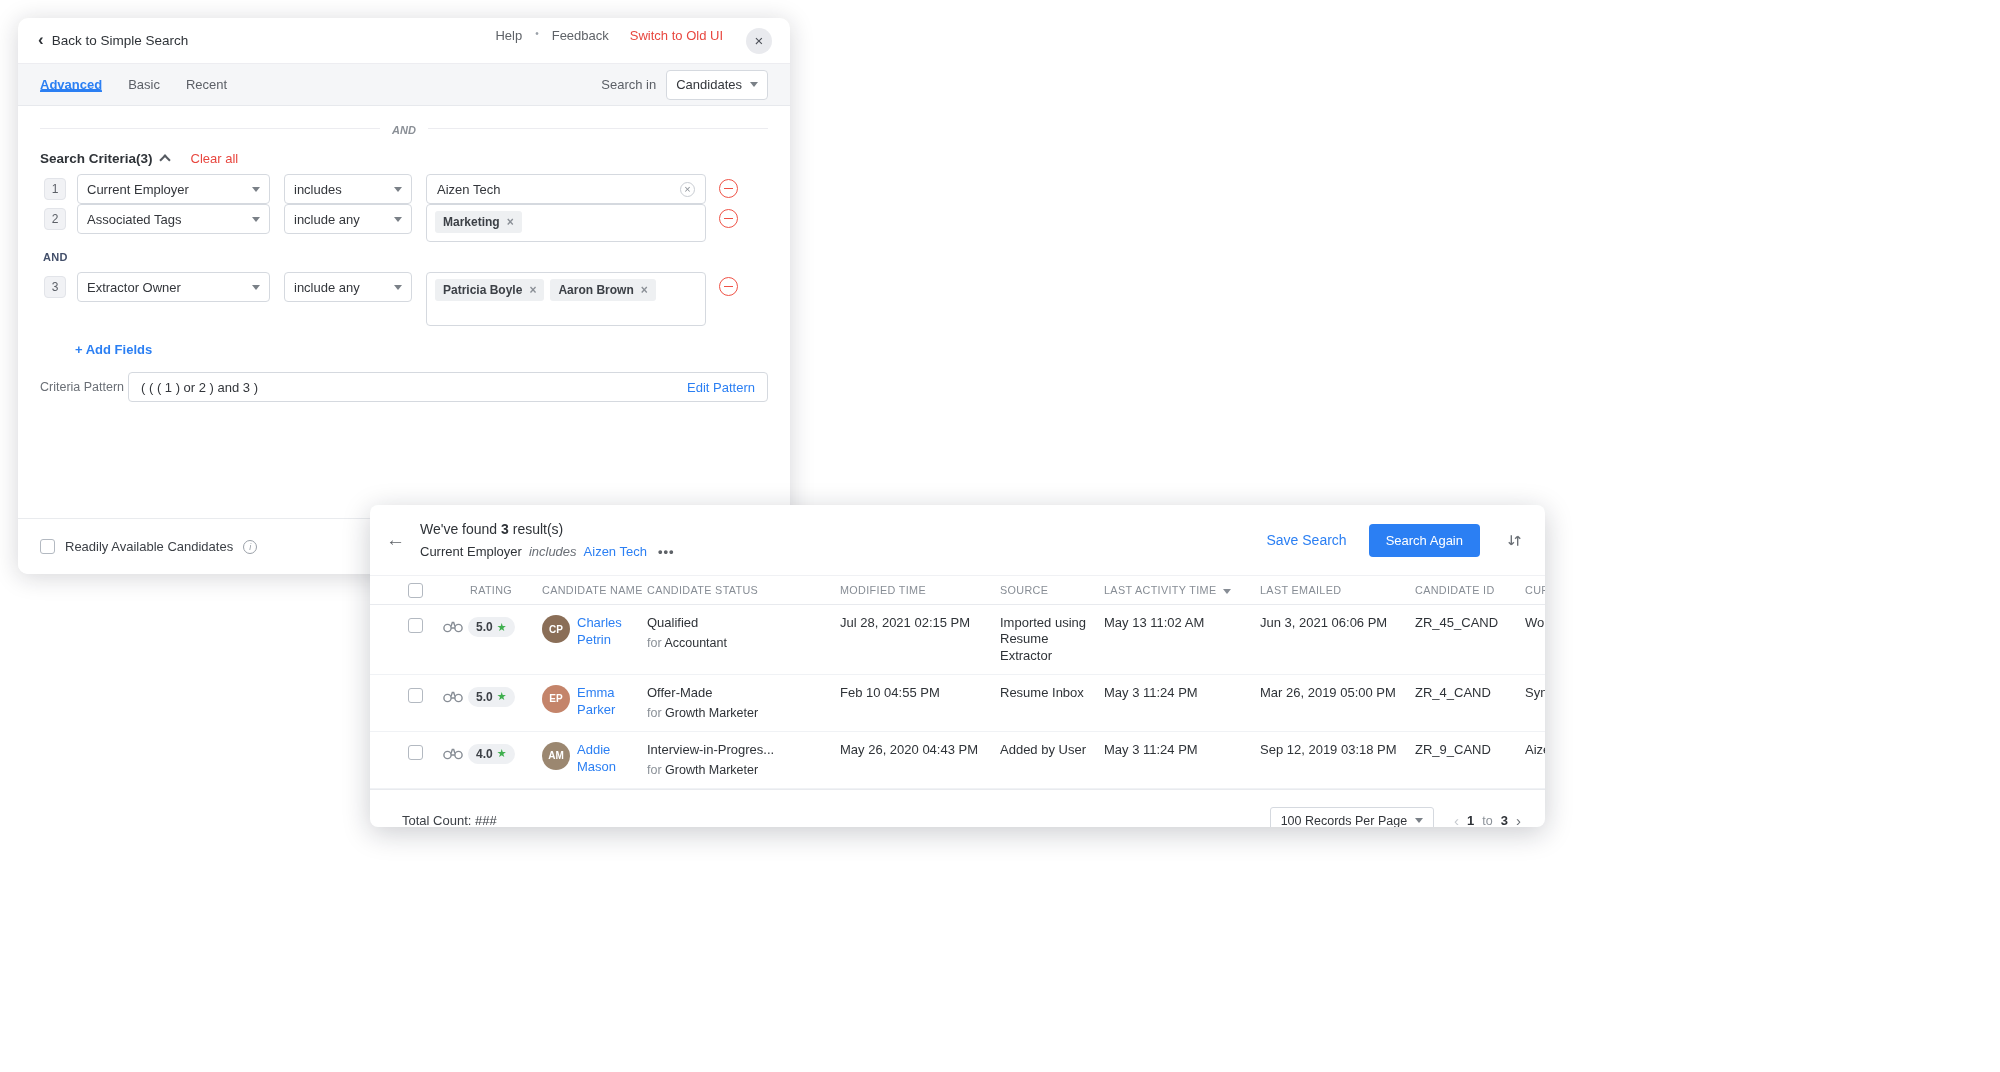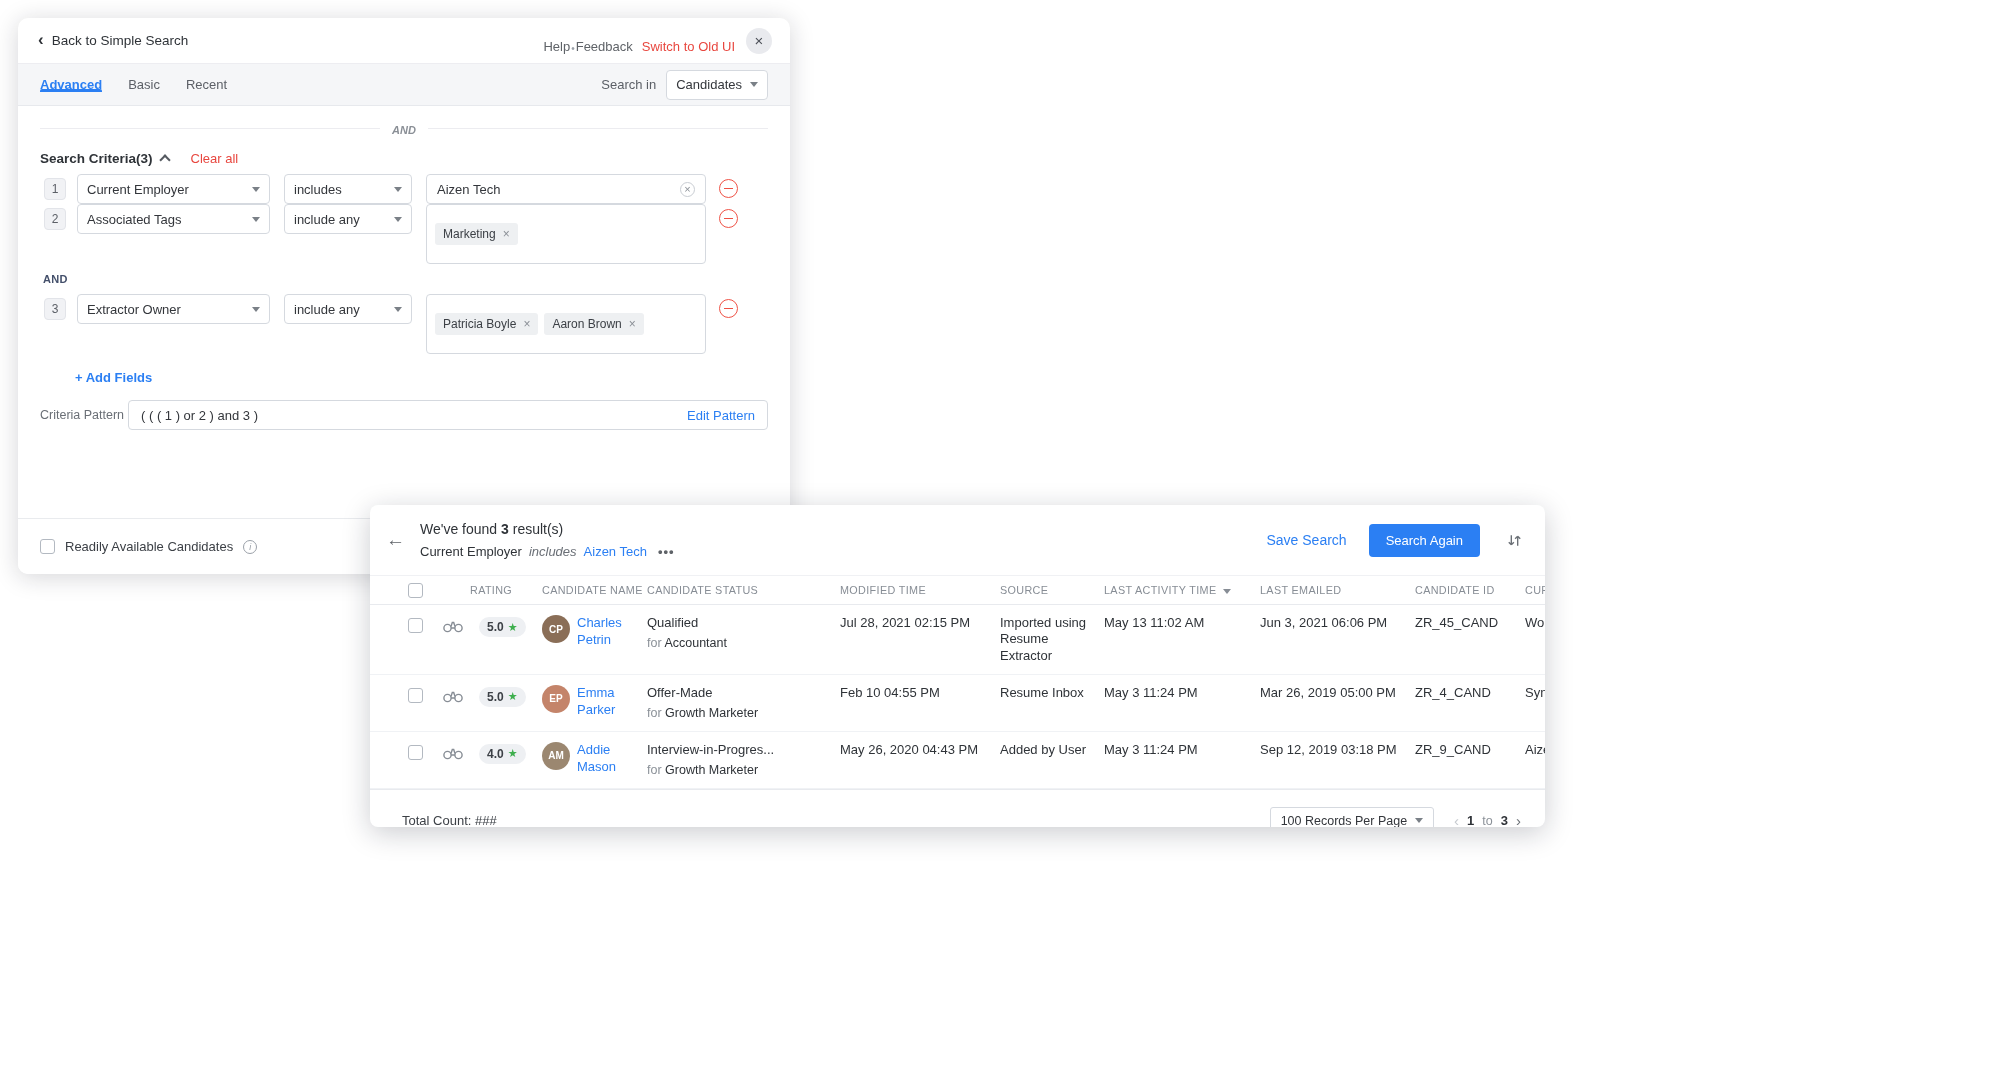--- a/index.html
+++ b/index.html
@@ -7,21 +7,21 @@
   .canvas { position:relative; width:2000px; height:1072px; background:#ffffff; overflow:hidden; }
 
   
   .search-panel { position:absolute; left:18px; top:18px; width:772px; height:556px; background:#fff;
     border-radius:10px; box-shadow:0 3px 24px rgba(20,24,40,.18); z-index:1; overflow:hidden; }
 
   .sp-header { height:46px; display:flex; align-items:center; justify-content:space-between;
     padding:0 18px 0 20px; border-bottom:1px solid #ededf1; }
   .back-link { display:flex; align-items:center; gap:8px; font-size:13.5px; color:#2f3338; cursor:pointer; }
   .back-link .chev { font-size:17px; line-height:1; color:#2f3338; font-weight:bold; margin-top:-2px; }
-  .hdr-right { display:flex; align-items:flex-end; gap:1px; }
+  .hdr-right { display:flex; align-items:flex-start; gap:13px; }
   .hdr-link { font-size:13px; color:#5f6368; cursor:pointer; text-decoration:none; }
   .hdr-dot { font-size:10px; color:#9aa0a8; }
   .switch-old { font-size:13px; color:#e8473f; cursor:pointer; margin-left:8px; text-decoration:none; }
   .close-btn { width:26px; height:26px; border-radius:50%; background:#e9eaee; display:flex; align-items:center;
     justify-content:center; cursor:pointer; margin-left:10px; }
   .close-btn span { font-size:15px; color:#4c5057; line-height:1; margin-top:-1px; }
 
   .sp-tabs { height:42px; background:#f5f6f8; border-bottom:1px solid #e7e9ed; display:flex;
     align-items:center; justify-content:space-between; padding:0 22px; }
   .tabs { display:flex; gap:26px; height:42px; align-items:center; }
@@ -65,22 +65,22 @@
   .crit-row.r1 { margin-top:8px; }
   .crit-num { width:22px; height:22px; border-radius:4px; background:#f1f2f5; border:1px solid #e2e4e9;
     color:#5b5f66; font-size:12px; display:flex; align-items:center; justify-content:center;
     margin:4px 11px 0 4px; flex:none; }
   .w-field { width:193px; margin-right:14px; }
   .w-op { width:128px; margin-right:14px; }
   .value-input { width:280px; height:30px; border:1px solid #d5d9df; border-radius:4px; padding:0 10px;
     display:flex; align-items:center; justify-content:space-between; font-size:13px; color:#33363b; }
   .clear-x { color:#8a8f96; font-size:13px; cursor:pointer; width:15px; height:15px; border:1px solid #c9cdd3;
     border-radius:50%; display:flex; align-items:center; justify-content:center; line-height:1; font-size:11px; }
-  .chip-box { width:280px; border:1px solid #d5d9df; border-radius:4px; padding:18px 8px; display:flex;
-    flex-wrap:wrap; gap:6px; align-content:flex-start; }
+  .chip-box { width:280px; border:1px solid #d5d9df; border-radius:4px; padding:6px 8px; display:flex;
+    flex-wrap:wrap; gap:6px; align-content:flex-start;font-weight:bold; }
   .chip-box.h1 { min-height:38px; } .chip-box.h2 { min-height:54px; }
   .chip { background:#eef0f2; border-radius:3px; padding:4px 8px; font-size:12px; color:#3c4046;
     display:inline-flex; align-items:center; gap:7px; cursor:pointer; }
   .chip-x { color:#8a8f96; font-size:12px; line-height:1; cursor:pointer; }
   .minus-btn { width:19px; height:19px; border:1.5px solid #ef5246; border-radius:50%; position:relative;
     margin:5px 0 0 13px; cursor:pointer; flex:none; background:#fff; }
   .minus-btn::after { content:""; position:absolute; left:4px; right:4px; top:50%; height:1.6px;
     margin-top:-0.8px; background:#ef5246; }
   .connector { margin:9px 0 9px 7px; font-size:11px; font-weight:bold; color:#44506b; letter-spacing:.3px; }
   .connector.and { margin-left:3px; }
@@ -130,21 +130,21 @@
   .c5{width:160px;flex:none;} .c6{width:104px;flex:none;} .c7{width:156px;flex:none;} .c8{width:155px;flex:none;}
   .c9{width:110px;flex:none;} .c10{width:130px;flex:none;}
   .c2.hc { padding-left:28px; }
   .hdr-caret { display:inline-block; width:0; height:0; border-left:4px solid transparent;
     border-right:4px solid transparent; border-top:5px solid #878d95; margin-left:6px; cursor:pointer; }
 
   .t-row { display:flex; align-items:flex-start; padding:10px 0 10px 38px; border-bottom:1px solid #f0f2f5;
     font-size:13px; color:#2f3338; }
   .t-row:last-of-type { border-bottom:none; }
   .t-row .checkbox { margin-top:3px; }
-  .rating-cell { display:flex; align-items:center; gap:15px; margin-top:2px; }
+  .rating-cell { display:flex; align-items:center; gap:4px; margin-top:2px; }
   .bino { margin-top:2px; cursor:pointer; }
   .rating-pill { background:#eef0f3; border-radius:10px; padding:3px 8px; font-size:12px; font-weight:bold;
     color:#3c4046; display:inline-flex; align-items:center; gap:4px; }
   .star { color:#3faf4e; font-size:11px; line-height:1; }
   .name-cell { display:flex; gap:7px; }
   .avatar { width:28px; height:28px; border-radius:50%; color:#fff; font-size:10px; font-weight:bold;
     display:flex; align-items:center; justify-content:center; flex:none; }
   .av1{background:#8a6e57;} .av2{background:#c4846a;} .av3{background:#9b8770;}
   .cand-name { color:#2b7ff3; cursor:pointer; width:68px; line-height:1.3; }
   .status-cell { line-height:1.3; padding-right:10px; }

